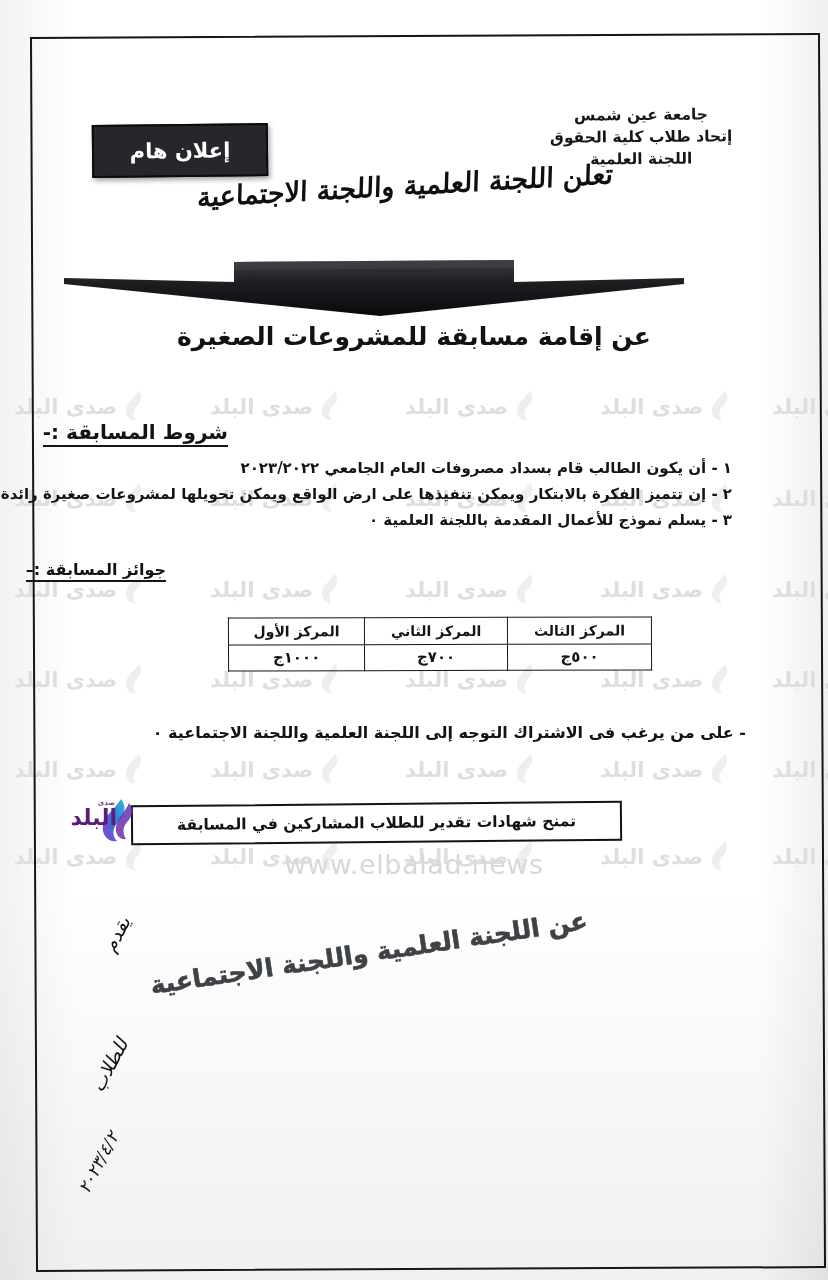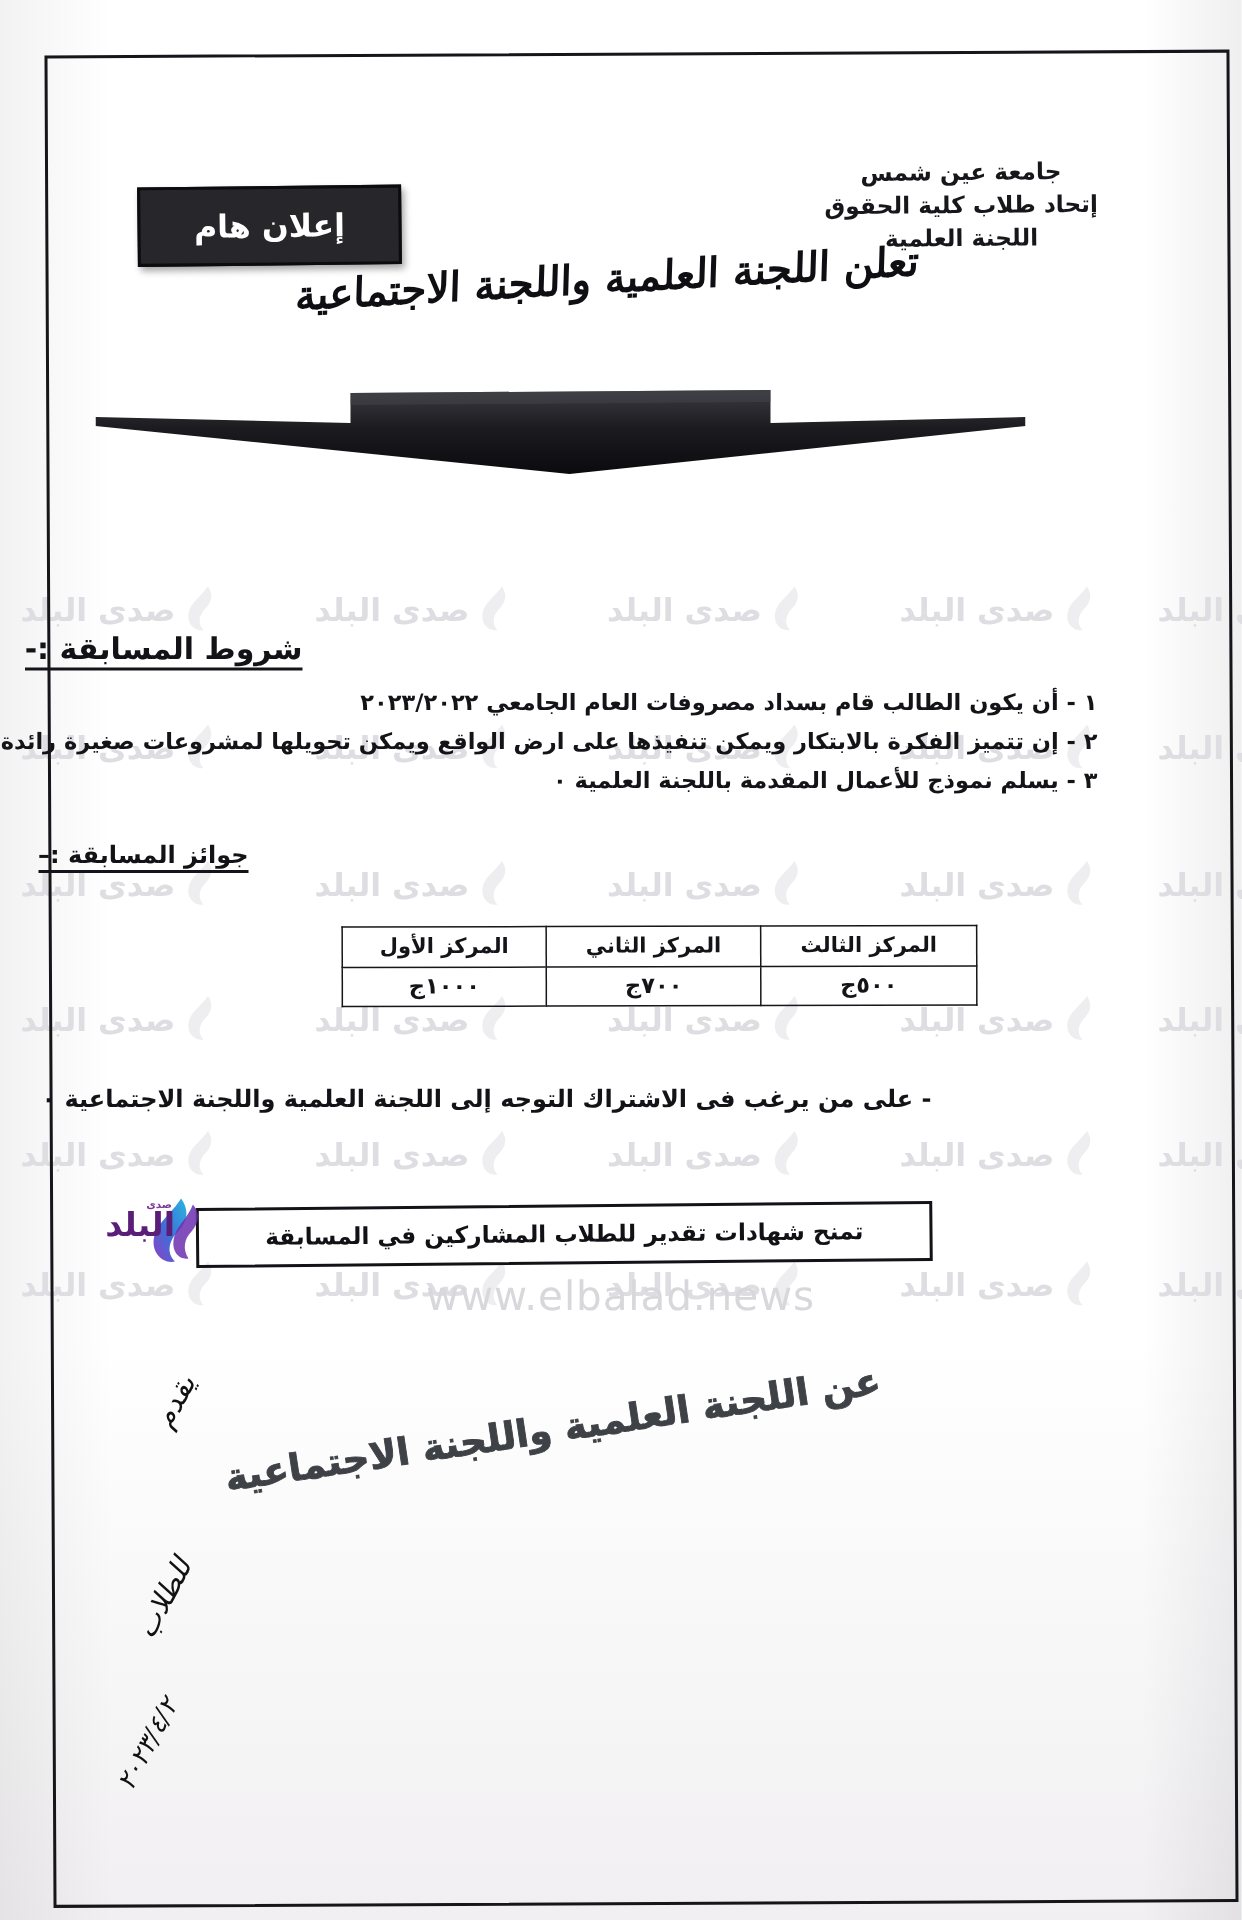--- a/index.html
+++ b/index.html
@@ -81,21 +81,21 @@
     position:absolute;left:0;right:0;text-align:center;
     font-weight:700;color:#121216;white-space:nowrap;
   }
   #title-1{top:322px;font-size:25px;letter-spacing:.5px;}
   #title-2{top:372px;font-size:25px;letter-spacing:.5px;}
 
   .section-head{
     position:absolute;font-size:20px;font-weight:700;color:#131317;
     white-space:nowrap;border-bottom:2px solid #14141a;padding-bottom:1px;
   }
-  #head-conditions{right:626px;top:420px;}
+  #head-conditions{right:600px;top:420px;}
   #head-prizes{right:662px;top:560px;font-size:16px;text-align:center;}
 
   #conditions{
     position:absolute;right:96px;top:456px;width:712px;text-align:right;
     font-size:15px;font-weight:700;color:#141418;line-height:1.72;
   }
   #conditions div{white-space:nowrap;}
   #cond-0{padding-left:118px;}
   #cond-2{padding-left:58px;}
 
@@ -106,21 +106,21 @@
   }
   #prize-table td{
     border:1.6px solid #16161b;
     text-align:center;font-size:14px;font-weight:700;color:#141418;
     padding:3px 0 4px;height:19px;
   }
   #prize-table tr.vals td{font-size:15px;padding:2px 0 4px;}
 
   
   #notes{
-    position:absolute;right:60px;top:720px;width:740px;text-align:left;
+    position:absolute;right:82px;top:720px;width:740px;text-align:right;
     font-size:16px;font-weight:700;color:#131317;line-height:1.62;
   }
   #notes div{white-space:nowrap;}
   #note-1{padding-left:26px;}
 
   
   #cert-box{
     position:absolute;left:131px;top:803px;width:487px;height:36px;
     border:2.4px solid #121217;
     display:flex;align-items:center;justify-content:center;
@@ -297,20 +297,21 @@
         <linearGradient id="ribGrad" x1="0" y1="0" x2="0" y2="1">
           <stop offset="0%" stop-color="#3a3a40"></stop>
           <stop offset="45%" stop-color="#1b1b20"></stop>
           <stop offset="100%" stop-color="#0b0b0e"></stop>
         </linearGradient>
       </defs>
       <path d="M0,20 L170,24 L170,4 L450,2 L450,24 L620,20 L620,26 L316,58 L0,26 Z" fill="url(#ribGrad)"></path>
       <path d="M170,4 L450,2 L450,10 L170,12 Z" fill="#43434a" opacity=".55"></path>
     </svg>
 
+    <div id="title-1" class="ar">عن إقامة مسابقة للمشروعات الصغيرة</div>
 
     <div id="head-conditions" class="section-head ar">شروط المسابقة :-</div>
     <div id="conditions" class="ar">
       <div id="cond-0">١ - أن يكون الطالب قام بسداد مصروفات العام الجامعي ٢٠٢٣/٢٠٢٢</div>
       <div id="cond-1">٢ - إن تتميز الفكرة بالابتكار ويمكن تنفيذها على ارض الواقع ويمكن تحويلها لمشروعات صغيرة رائدة ٠</div>
       <div id="cond-2">٣ - يسلم نموذج للأعمال المقدمة باللجنة العلمية ٠</div>
     </div>
 
     <div id="head-prizes" class="section-head ar">جوائز المسابقة :–</div>
     <table id="prize-table" class="ar">

